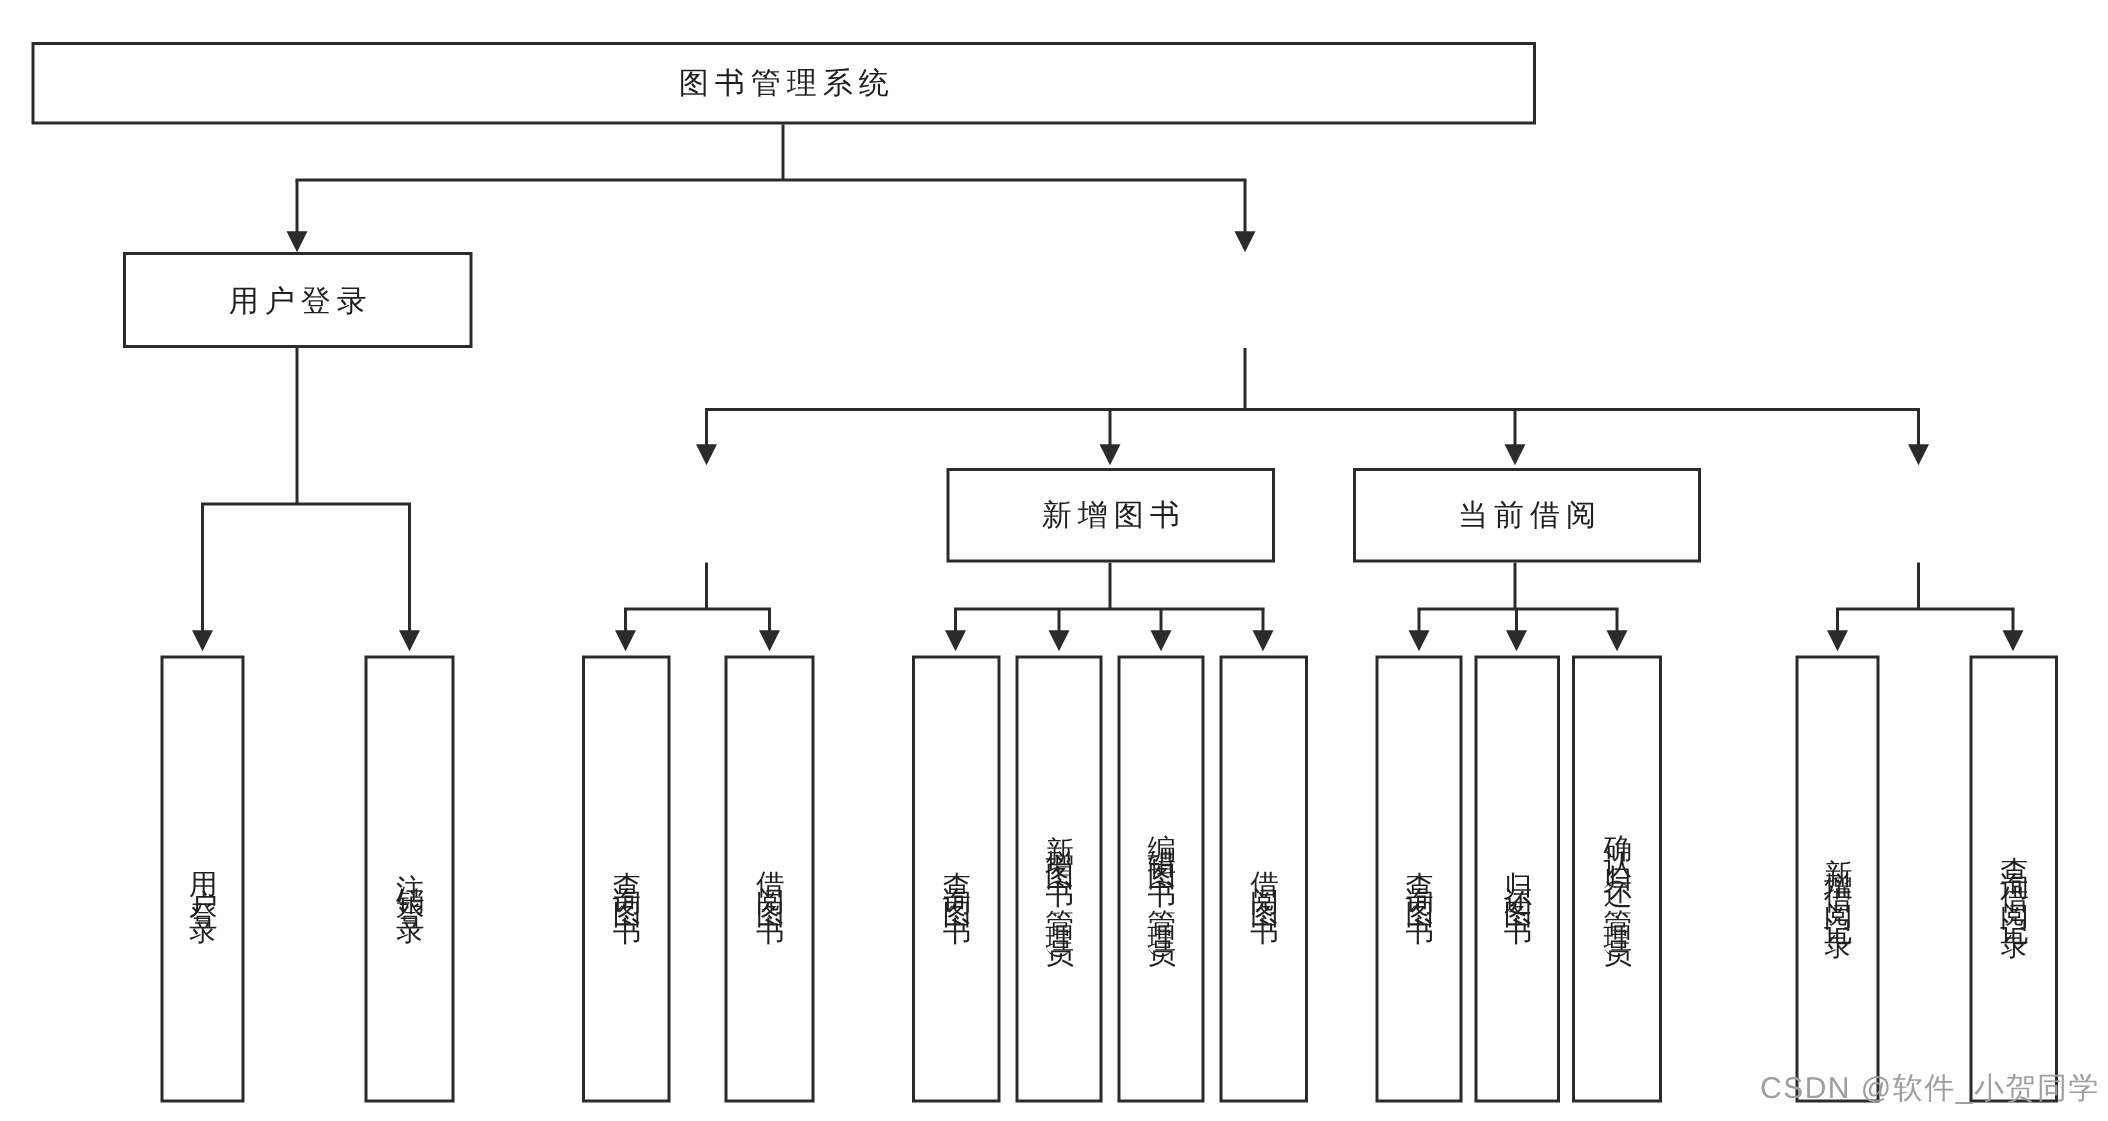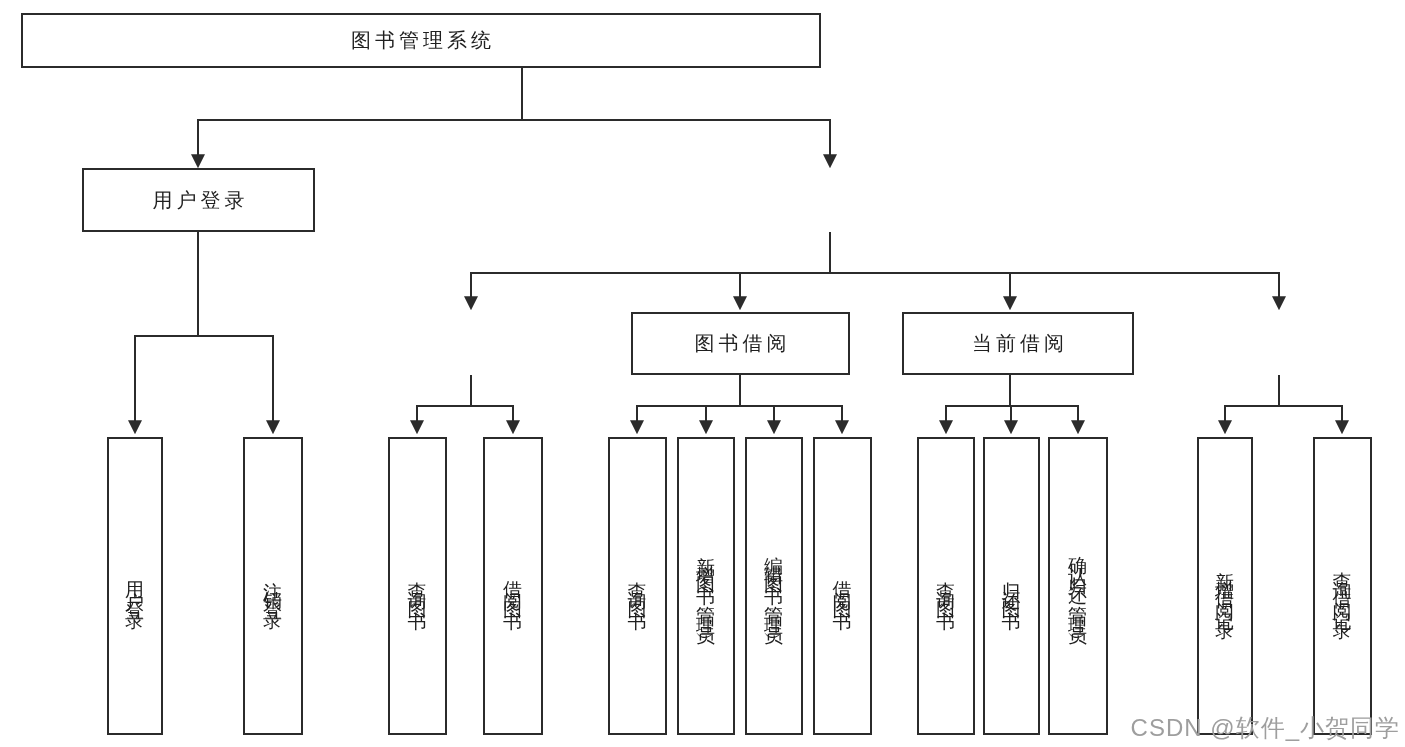--- a/index.html
+++ b/index.html
@@ -39,21 +39,21 @@
     text-orientation:mixed;
     font-size:19px;
     letter-spacing:10px;
     line-height:1;
     white-space:nowrap;
   }
   .watermark{
     position:absolute;
     top:712px;
     right:5px;
-    font-size:24px;
+    font-size:20px;
     color:var(--wm);
     letter-spacing:1px;
     z-index:3;
     white-space:nowrap;
   }
 </style>
 </head>
 <body>
 
 <div class="canvas">
@@ -102,30 +102,30 @@
       <path d="M946 406 V430" marker-end="url(#arrow)"></path>
       <path d="M1011 406 V430" marker-end="url(#arrow)"></path>
       <path d="M1078 406 V430" marker-end="url(#arrow)"></path>
 
       <path d="M1224 406 H1343"></path>
       <path d="M1225 406 V430" marker-end="url(#arrow)"></path>
       <path d="M1342 406 V430" marker-end="url(#arrow)"></path>
     </g>
   </svg>
 
-  <div class="box" style="left:21px;top:13px;width:800px;height:55px">
+  <div class="box" style="left:21px;top:28px;width:1003px;height:55px">
     <span class="hlabel">图书管理系统</span>
   </div>
 
   <div class="box" style="left:82px;top:168px;width:233px;height:64px">
     <span class="hlabel">用户登录</span>
   </div>
 
   <div class="box" style="left:631px;top:312px;width:219px;height:63px">
-    <span class="hlabel">图书借阅</span>
+    <span class="hlabel">新增图书</span>
   </div>
   <div class="box" style="left:902px;top:312px;width:232px;height:63px">
     <span class="hlabel">当前借阅</span>
   </div>
 
   <div class="box" style="left:107px;top:437px;width:56px;height:298px">
     <span class="vlabel">用户登录</span>
   </div>
   <div class="box" style="left:243px;top:437px;width:60px;height:298px">
     <span class="vlabel">注销登录</span>

